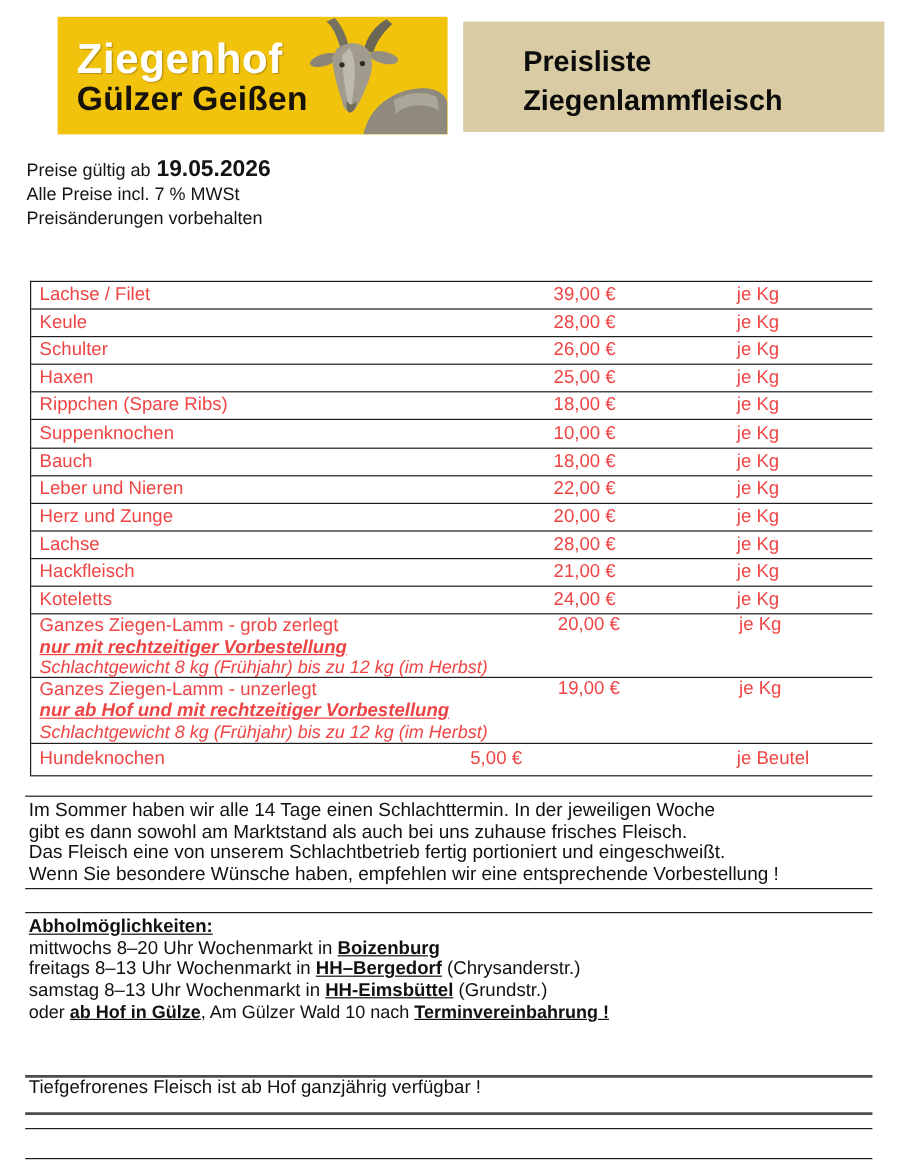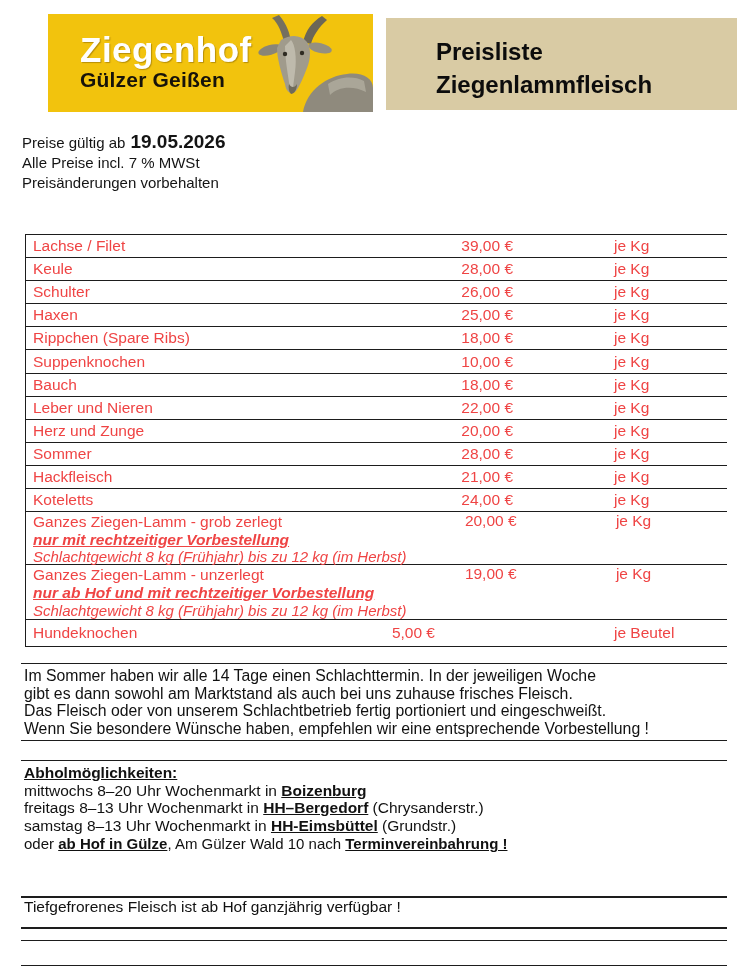--- a/index.html
+++ b/index.html
@@ -2,23 +2,23 @@
 <html><head>
 <meta charset="utf-8">
 <style>
   html,body{margin:0;padding:0;background:#ffffff;}
   .page{
     position:relative;width:753px;height:978px;background:#ffffff;overflow:hidden;
     font-family:"Liberation Sans","DejaVu Sans",sans-serif;color:#111;
   }
   
   .logo-banner{position:absolute;left:48px;top:14px;width:325px;height:98px;overflow:hidden;}
-  .logo-text{position:absolute;left:32px;top:18px;line-height:1;z-index:2;}
+  .logo-text{position:absolute;left:16px;top:18px;line-height:1;z-index:2;}
   .logo-line1{font-size:35px;font-weight:bold;color:#ffffff;letter-spacing:.5px;text-shadow:1px 1px 1px rgba(110,80,0,.45);}
-  .logo-line2{font-size:21px;font-weight:bold;color:#17130a;margin-top:2px;letter-spacing:.2px;}
+  .logo-line2{font-size:28px;font-weight:bold;color:#17130a;margin-top:2px;letter-spacing:.2px;}
   .goat-svg{position:absolute;right:0;top:0;z-index:1;}
   .title-box{position:absolute;left:386px;top:18px;width:351px;height:92px;}
   .title-inner{padding:17px 0 0 40px;font-size:24px;font-weight:bold;line-height:33px;color:#0c0c0c;margin-left:10px;}
   
   .intro{position:absolute;left:22px;top:132px;font-size:15px;line-height:20px;color:#141414;}
   .intro .date{font-size:19px;font-weight:bold;margin-left:5px;}
   
   .price-table{
     position:absolute;left:25px;top:234px;width:701px;
     border-top:1.5px solid #1d1d1d;border-left:1.5px solid #1d1d1d;
@@ -140,21 +140,21 @@
       <div class="cs"></div>
       <div class="cu">je Kg</div>
     </div>
     <div class="row simple">
       <div class="cn">Herz und Zunge</div>
       <div class="cp">20,00 €</div>
       <div class="cs"></div>
       <div class="cu">je Kg</div>
     </div>
     <div class="row simple">
-      <div class="cn">Sommer</div>
+      <div class="cn">Lachse</div>
       <div class="cp">28,00 €</div>
       <div class="cs"></div>
       <div class="cu">je Kg</div>
     </div>
     <div class="row simple">
       <div class="cn">Hackfleisch</div>
       <div class="cp">21,00 €</div>
       <div class="cs"></div>
       <div class="cu">je Kg</div>
     </div>
@@ -188,21 +188,21 @@
       <div class="cn">Hundeknochen</div>
       <div class="cp">5,00 €</div>
       <div class="cs"></div>
       <div class="cu">je Beutel</div>
     </div>
   </div>
 
   <div class="note-box summer">
     <div>Im Sommer haben wir alle 14 Tage einen Schlachttermin. In der jeweiligen Woche</div>
     <div>gibt es dann sowohl am Marktstand als auch bei uns zuhause frisches Fleisch.</div>
-    <div>Das Fleisch oder von unserem Schlachtbetrieb fertig portioniert und eingeschweißt.</div>
+    <div>Das Fleisch eine von unserem Schlachtbetrieb fertig portioniert und eingeschweißt.</div>
     <div>Wenn Sie besondere Wünsche haben, empfehlen wir eine entsprechende Vorbestellung !</div>
   </div>
 
   <div class="note-box pickup">
     <div class="pickup-heading">Abholmöglichkeiten:</div>
     <div>
       <span>mittwochs 8–20 Uhr Wochenmarkt in </span><span class="place">Boizenburg</span><span></span>
     </div>
     <div>
       <span>freitags 8–13 Uhr Wochenmarkt in </span><span class="place">HH–Bergedorf</span><span> (Chrysanderstr.)</span>

